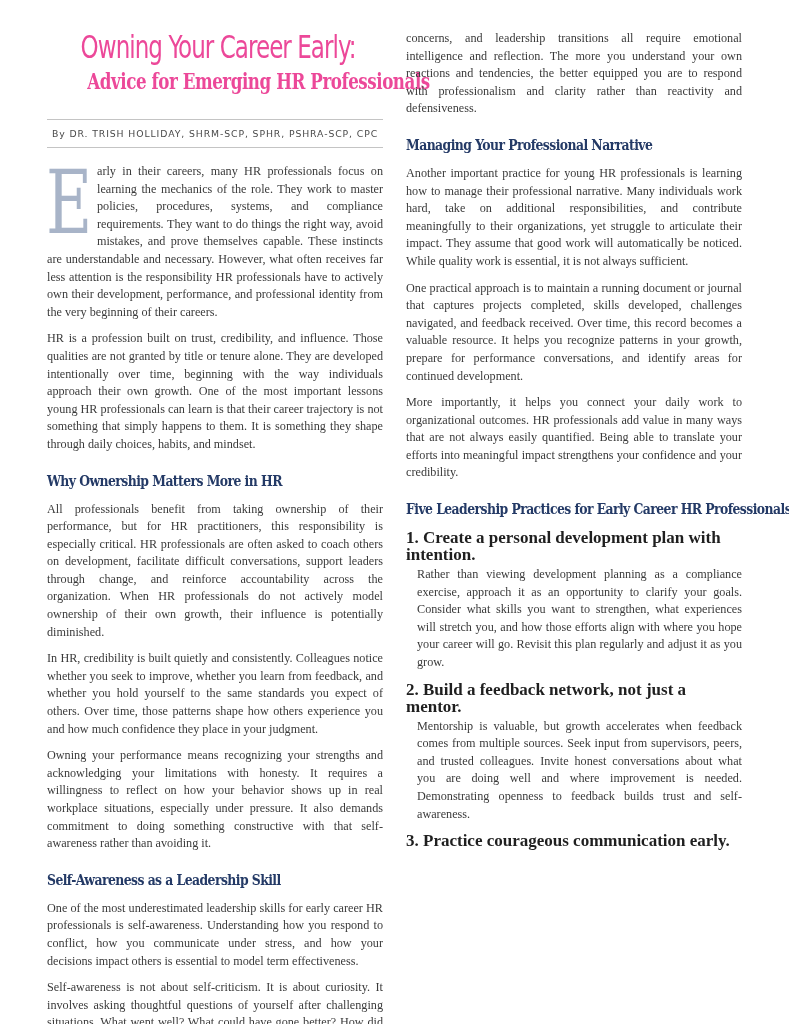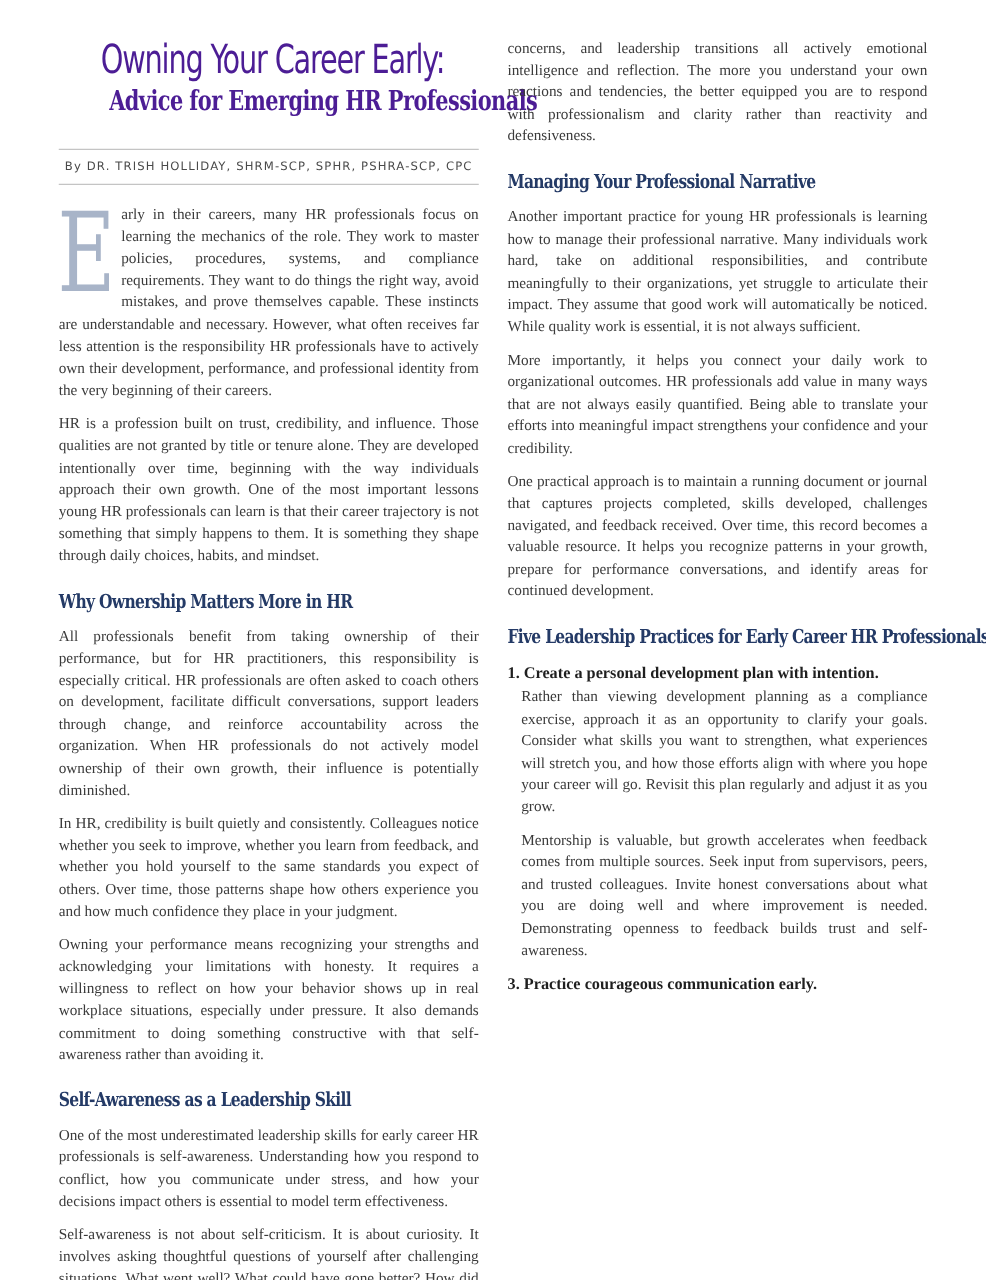--- a/index.html
+++ b/index.html
@@ -1,36 +1,36 @@
 <!DOCTYPE html>
 <html><head>
   <meta charset="utf-8">
   <style>
     html, body { margin: 0; padding: 0; background: #ffffff; }
     body { width: 789px; height: 1024px; position: relative; overflow: hidden; font-family: "Liberation Serif", "DejaVu Serif", serif; color: #3a3a3a; }
     .page { position: absolute; left: 0; top: 0; width: 789px; height: 1024px; }
     .col { position: absolute; top: 0; }
     .col-right { left: 406px; width: 336px; top: 30px; }
 
-    .title { position: absolute; left: 47px; width: 336px; top: 28px; text-align: left; color: #4c1d95; }
+    .title { position: absolute; left: 47px; width: 336px; top: 28px; text-align: left; color: #ec4899; }
     .title-main { font-family: "DejaVu Sans", sans-serif; font-stretch: condensed; font-size: 32px; font-weight: normal; letter-spacing: -1.2px; line-height: 38px; transform: scaleX(0.8); transform-origin: center; white-space: nowrap; }
     .title-sub { font-family: "DejaVu Serif", serif; font-size: 22px; font-weight: bold; letter-spacing: -0.6px; line-height: 26px; transform: scaleX(0.76); transform-origin: center; white-space: nowrap; margin-top: 2px; }
 
     .byline-wrap { position: absolute; left: 47px; width: 336px; top: 119px; height: 27px; border-top: 1px solid #c4c4c4; border-bottom: 1px solid #c4c4c4; display: flex; align-items: center; justify-content: center; }
     .byline { font-family: "DejaVu Sans", sans-serif; font-size: 9.3px; letter-spacing: 0.9px; color: #4a4a4a; white-space: nowrap; }
 
     p { margin: 0; font-size: 12.2px; line-height: 17.6px; text-align: justify; color: #3a3a3a; hyphens: auto; }
     .para { margin-bottom: 9px; }
 
     .intro { position: absolute; left: 47px; width: 336px; top: 163px; }
     .dropcap { float: left; font-family: "DejaVu Serif", serif; font-size: 88px; line-height: 76px; height: 80px; color: #a8b4c8; margin: 2px 5px 0 -1px; transform: scaleX(0.72); transform-origin: left top; width: 46px; }
 
     .h2 { font-family: "DejaVu Serif", serif; font-weight: bold; color: #243a66; font-size: 15.5px; letter-spacing: -0.7px; line-height: 20px; transform: scaleX(0.8); transform-origin: left center; white-space: nowrap; margin: 17px 0 10px 0; }
 
-    .list-head { font-weight: bold; color: #1f1f1f; font-size: 13px; line-height: 17px; margin: 2px 0 3px 0; }
+    .list-head { font-weight: bold; color: #1f1f1f; font-size: 17px; line-height: 17px; margin: 2px 0 3px 0; }
     .list-body { padding-left: 11px; margin-bottom: 9px; }
   </style>
 </head>
 <body>
 
 <div class="page">
 
   <div class="title">
     <div class="title-main">Owning Your Career Early:</div>
     <div class="title-sub">Advice for Emerging HR Professionals</div>
@@ -49,35 +49,36 @@
     <p class="para">In HR, credibility is built quietly and consistently. Colleagues notice whether you seek to improve, whether you learn from feedback, and whether you hold yourself to the same standards you expect of others. Over time, those patterns shape how others experience you and how much confidence they place in your judgment.</p>
     <p class="para">Owning your performance means recognizing your strengths and acknowledging your limitations with honesty. It requires a willingness to reflect on how your behavior shows up in real workplace situations, especially under pressure. It also demands commitment to doing something constructive with that self-awareness rather than avoiding it.</p>
 
     <div class="h2">Self-Awareness as a Leadership Skill</div>
     <p class="para">One of the most underestimated leadership skills for early career HR professionals is self-awareness. Understanding how you respond to conflict, how you communicate under stress, and how your decisions impact others is essential to model term effectiveness.</p>
     <p class="para">Self-awareness is not about self-criticism. It is about curiosity. It involves asking thoughtful questions of yourself after challenging situations. What went well? What could have gone better? How did others likely experience that interaction? What assumptions did I bring into the conversation?</p>
 
   </div>
 
   <div class="col col-right">
-    <p class="para">concerns, and leadership transitions all actively emotional intelligence and reflection. The more you understand your own reactions and tendencies, the better equipped you are to respond with professionalism and clarity rather than reactivity and defensiveness.</p>
+    <p class="para">concerns, and leadership transitions all require emotional intelligence and reflection. The more you understand your own reactions and tendencies, the better equipped you are to respond with professionalism and clarity rather than reactivity and defensiveness.</p>
 
     <div class="h2">Managing Your Professional Narrative</div>
     <p class="para">Another important practice for young HR professionals is learning how to manage their professional narrative. Many individuals work hard, take on additional responsibilities, and contribute meaningfully to their organizations, yet struggle to articulate their impact. They assume that good work will automatically be noticed. While quality work is essential, it is not always sufficient.</p>
+    <p class="para">One practical approach is to maintain a running document or journal that captures projects completed, skills developed, challenges navigated, and feedback received. Over time, this record becomes a valuable resource. It helps you recognize patterns in your growth, prepare for performance conversations, and identify areas for continued development.</p>
     <p class="para">More importantly, it helps you connect your daily work to organizational outcomes. HR professionals add value in many ways that are not always easily quantified. Being able to translate your efforts into meaningful impact strengthens your confidence and your credibility.</p>
-    <p class="para">One practical approach is to maintain a running document or journal that captures projects completed, skills developed, challenges navigated, and feedback received. Over time, this record becomes a valuable resource. It helps you recognize patterns in your growth, prepare for performance conversations, and identify areas for continued development.</p>
 
     <div class="h2">Five Leadership Practices for Early Career HR Professionals</div>
 
     <div>
       <div>
         <div class="list-head">1. Create a personal development plan with intention.</div>
         <p class="list-body">Rather than viewing development planning as a compliance exercise, approach it as an opportunity to clarify your goals. Consider what skills you want to strengthen, what experiences will stretch you, and how those efforts align with where you hope your career will go. Revisit this plan regularly and adjust it as you grow.</p>
       </div>
       <div>
+        <div class="list-head">2. Build a feedback network, not just a mentor.</div>
         <p class="list-body">Mentorship is valuable, but growth accelerates when feedback comes from multiple sources. Seek input from supervisors, peers, and trusted colleagues. Invite honest conversations about what you are doing well and where improvement is needed. Demonstrating openness to feedback builds trust and self-awareness.</p>
       </div>
       <div>
         <div class="list-head">3. Practice courageous communication early.</div>
 
       </div>
     </div>
   </div>
 
 </div>

